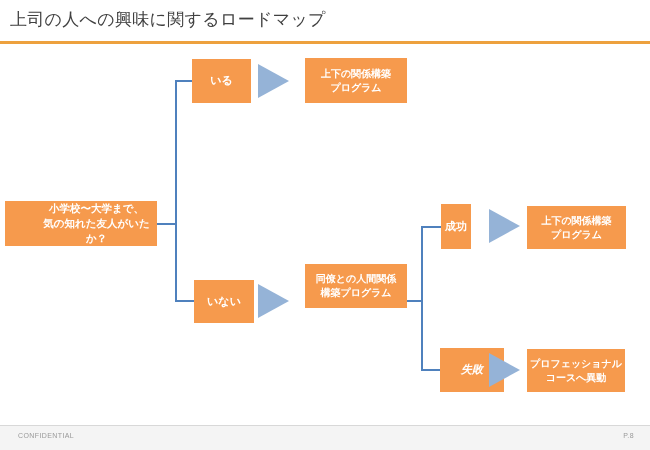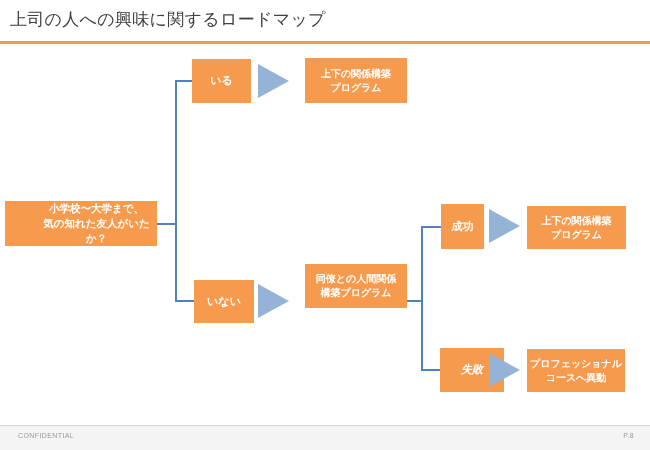--- a/index.html
+++ b/index.html
@@ -65,21 +65,21 @@
     border-top: 17px solid transparent;
     border-bottom: 17px solid transparent;
     border-left: 31px solid var(--arrow-blue, #95B3D7);
   }
   
   .n-root    { left: 5px;   top: 201px; width: 152px; height: 45px; font-size: 10.5px; padding-left: 31px; }
   .n-yes     { left: 192px; top: 59px;  width: 59px;  height: 44px; }
   .n-prog1   { left: 305px; top: 58px;  width: 102px; height: 45px; }
   .n-no      { left: 194px; top: 280px; width: 60px;  height: 43px; }
   .n-prog2   { left: 305px; top: 264px; width: 102px; height: 44px; }
-  .n-success { left: 441px; top: 204px; width: 43px;  height: 45px; }
+  .n-success { left: 441px; top: 204px; width: 30px;  height: 45px; }
   .n-prog3   { left: 527px; top: 206px; width: 99px;  height: 43px; }
   .n-failure { left: 440px; top: 348px; width: 64px;  height: 44px; font-style: italic; }
   .n-prog4   { left: 527px; top: 349px; width: 98px;  height: 43px; }
   
   .l-root-out   { left: 157px; top: 223px; width: 19px; }
   .l-left-vert  { left: 175px; top: 80px;  height: 222px; }
   .l-to-yes     { left: 175px; top: 80px;  width: 19px; }
   .l-to-no      { left: 175px; top: 300px; width: 19px; }
   .l-prog2-out  { left: 407px; top: 300px; width: 16px; }
   .l-right-vert { left: 421px; top: 226px; height: 145px; }

